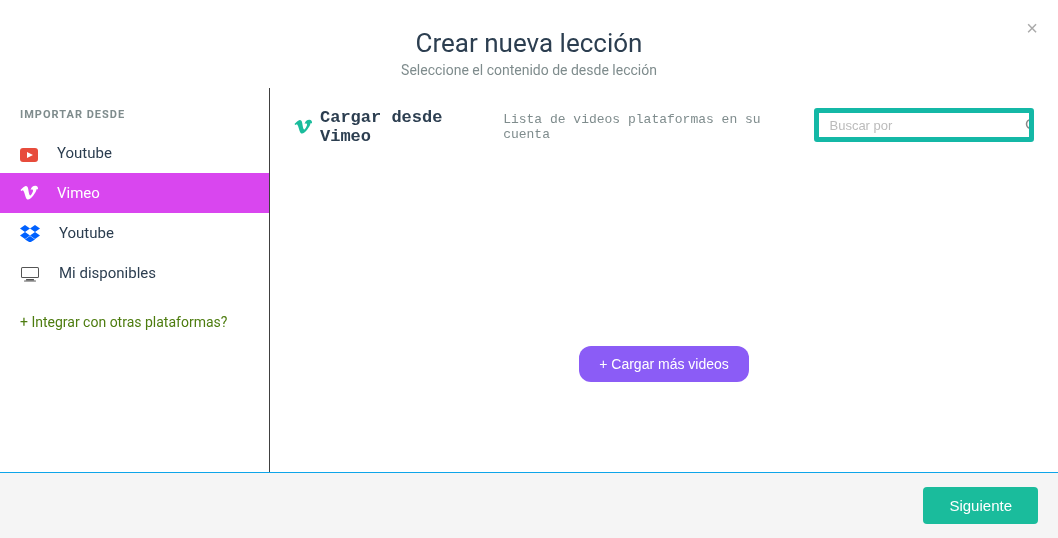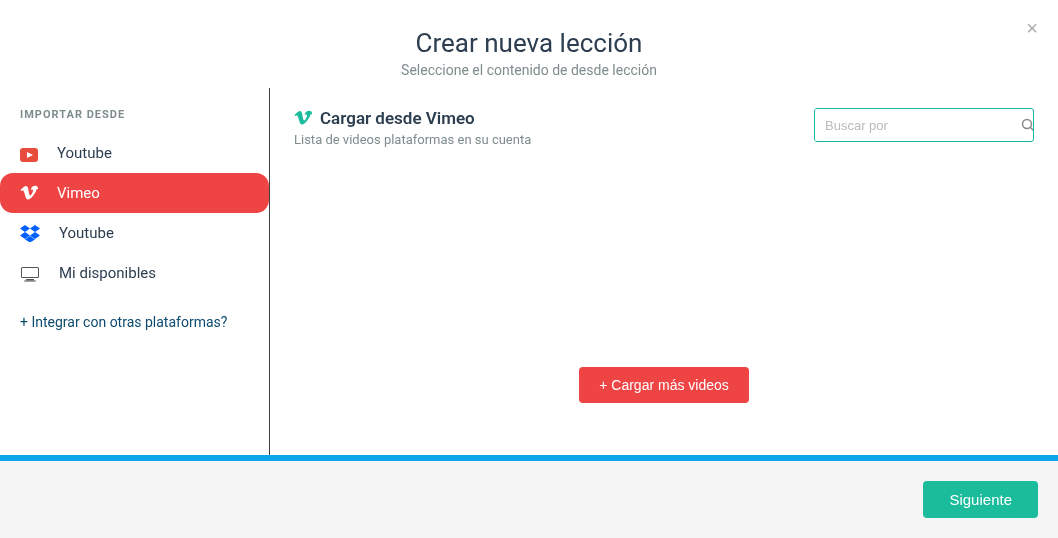--- a/index.html
+++ b/index.html
@@ -69,69 +69,69 @@
     .sidebar-item {
       display: flex;
       align-items: flex-end;
       padding: 11px 20px;
       cursor: pointer;
       color: #2c3e50;
       font-size: 15px;
       gap: 19px;
     }
     .sidebar-item.active {
-      background: #ef4444;
+      background: #d946ef;
       color: #fff;
-      border-radius: 13px;
     }
     .sidebar-divider {
       height: 10px;
     }
     .sidebar-integrate {
       display: flex;
       align-items: center;
       padding: 11px 20px;
       cursor: pointer;
-      color: #0c4a6e;
+      color: #4d7c0f;
       font-size: 14px;
       gap: 6px;
     }
     .content-area {
       flex: 1;
       padding: 20px 24px;
       overflow-y: auto;
       position: relative;
     }
     .content-header {
       display: flex;
       align-items: flex-start;
       justify-content: space-between;
       margin-bottom: 8px;
     }
     .content-title-area {
       display: flex;
-      flex-direction: column;
+      flex-direction: row;
+      font-family: Liberation Mono, monospace;
     }
     .content-title {
       font-size: 17px;
       font-weight: 600;
       color: #2c3e50;
       display: flex;
       align-items: center;
       gap: 8px;
     }
     .content-subtitle {
       font-size: 13px;
       color: #7f8c8d;
       margin-top: 4px;
     }
     .search-box {
       display: flex;
       align-items: center;
-      border: 1px solid #14b8a6;
+      border: 5px solid #14b8a6;
       border-radius: 3px;
       overflow: hidden;
       height: 34px;
       width: 220px;
     }
     .search-input {
       border: none;
       outline: none;
       padding: 0 10px;
       font-size: 13px;
@@ -152,38 +152,37 @@
       height: 100%;
       display: flex;
       align-items: center;
     }
     .load-more-area {
       display: flex;
       justify-content: center;
       margin-top: 200px;
     }
     .load-more-btn {
-      background: #ef4444;
+      background: #8b5cf6;
       color: #fff;
       border: none;
-      border-radius: 4px;
+      border-radius: 12px;
       padding: 10px 20px;
       font-size: 14px;
       cursor: pointer;
       display: flex;
       align-items: center;
       gap: 6px;
-      margin-top: 20px;
     }
     .modal-footer {
       background: #f5f5f5;
-      padding: 20px 20px;
+      padding: 14px 20px;
       display: flex;
       justify-content: flex-end;
-      border-top: 6px solid #0ea5e9;
+      border-top: 1px solid #0ea5e9;
       align-items: flex-end;
     }
     .next-btn {
       background: #1abc9c;
       color: #fff;
       border: none;
       border-radius: 4px;
       padding: 10px 26px;
       font-size: 15px;
       cursor: pointer;

